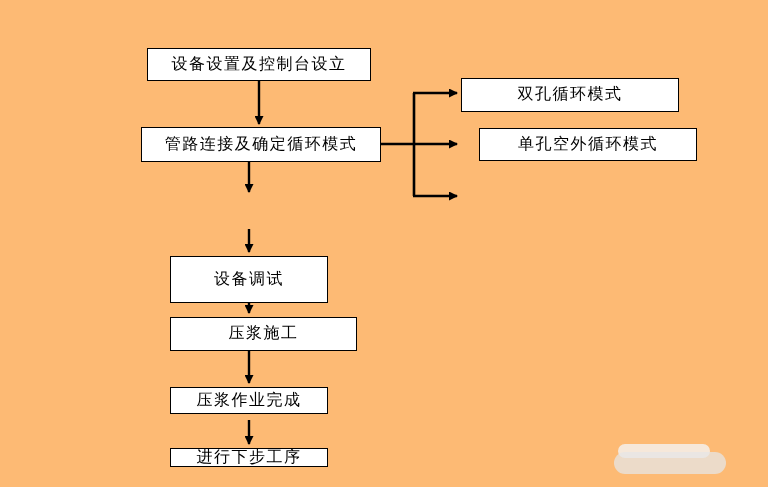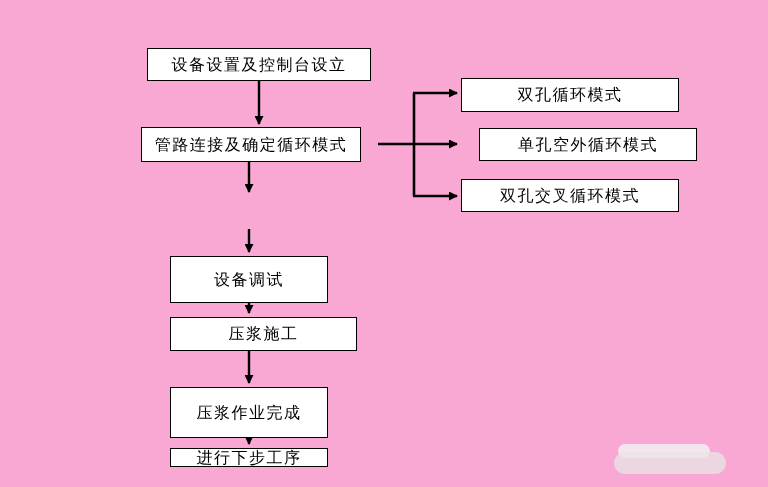--- a/index.html
+++ b/index.html
@@ -8,22 +8,23 @@
     padding: 0;
     background: #ffffff;
   }
   body {
     font-family: "DejaVu Sans", "Liberation Sans", sans-serif;
   }
   #canvas {
     position: relative;
     width: 768px;
     height: 487px;
-    background: #f9a8d4;
+    background: #fdba74;
     overflow: hidden;
+    font-family: Liberation Mono, monospace;
   }
   .node {
     position: absolute;
     box-sizing: border-box;
     border: 1.4px solid #000000;
     background: #ffffff;
     display: flex;
     align-items: center;
     justify-content: center;
     color: #000000;
@@ -31,25 +32,25 @@
     white-space: nowrap;
     z-index: 3;
   }
   .node-label {
     font-size: 16px;
     line-height: 1;
     letter-spacing: 1.5px;
   }
   
   .n-setup      { left: 147px; top: 48px;  width: 224px; height: 33px; }
-  .n-pipe       { left: 141px; top: 127px; width: 220px; height: 35px; }
+  .n-pipe       { left: 141px; top: 127px; width: 240px; height: 35px; }
   .n-slurry     { left: 170px; top: 196px; width: 158px; height: 33px; }
   .n-debug      { left: 170px; top: 256px; width: 158px; height: 47px; }
   .n-grouting   { left: 170px; top: 317px; width: 187px; height: 34px; text-align: right; }
-  .n-finish     { left: 170px; top: 387px; width: 158px; height: 51px; }
+  .n-finish     { left: 170px; top: 387px; width: 158px; height: 27px; }
   .n-next       { left: 170px; top: 448px; width: 158px; height: 19px; }
   
   .n-mode1      { left: 461px; top: 78px;  width: 218px; height: 34px; }
   .n-mode2      { left: 479px; top: 128px; width: 218px; height: 33px; }
   .n-mode3      { left: 461px; top: 179px; width: 218px; height: 33px; }
 
   .connectors {
     position: absolute;
     left: 0; top: 0;
     width: 768px;
@@ -138,17 +139,14 @@
   </div>
 
   <div class="node n-mode1">
     <span class="node-label">双孔循环模式</span>
   </div>
 
   <div class="node n-mode2">
     <span class="node-label">单孔空外循环模式</span>
   </div>
 
-  <div class="node n-mode3">
-    <span class="node-label">双孔交叉循环模式</span>
-  </div>
 
 </div>
 
 </body></html>

